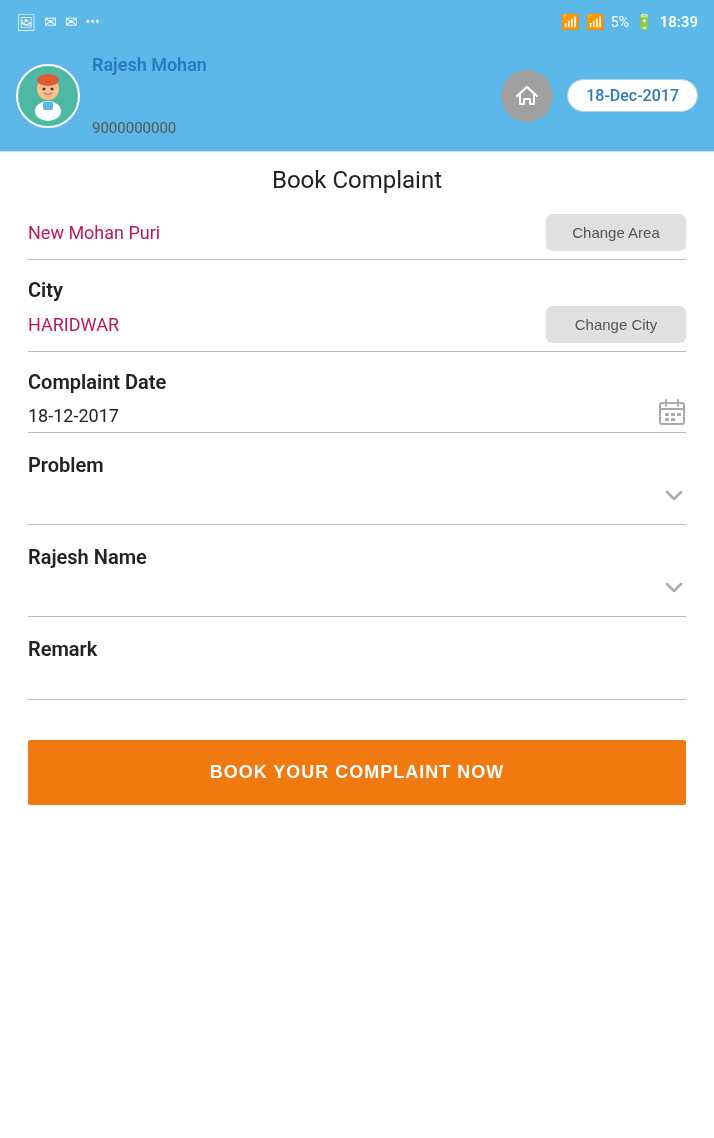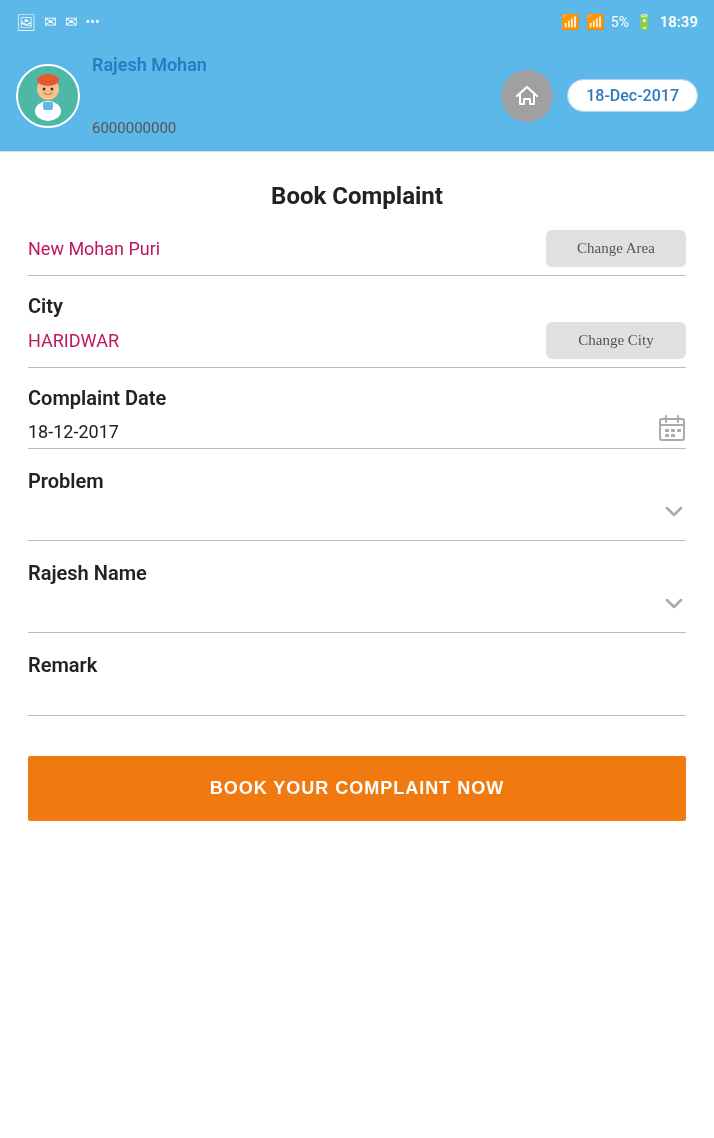--- a/index.html
+++ b/index.html
@@ -103,23 +103,23 @@
       font-weight: 500;
     }
 
     
     .content {
       padding: 10px 28px 20px;
     }
     .page-title {
       text-align: center;
       font-size: 24px;
-      font-weight: 700;
+      font-weight: 400;
       color: #222;
-      margin: 20px 0 20px;
+      margin: 4px 0 20px;
     }
 
     
     .field-row {
       display: flex;
       align-items: center;
       justify-content: space-between;
       margin-bottom: 6px;
     }
     .field-value {
@@ -129,21 +129,20 @@
     }
     .change-btn {
       background: #e0e0e0;
       border: none;
       border-radius: 6px;
       padding: 10px 22px;
       font-size: 15px;
       color: #555;
       cursor: pointer;
       min-width: 140px;
-      font-family: Liberation Serif, serif;
     }
     .section-label {
       font-size: 20px;
       font-weight: 600;
       color: #222;
       margin-top: 14px;
       margin-bottom: 4px;
     }
     .divider {
       border: none;
@@ -249,21 +248,21 @@
         <rect x="22" y="33" width="10" height="8" rx="2" fill="#5bb8e8"></rect>
 
         <circle cx="23" cy="20" r="1.5" fill="#333"></circle>
         <circle cx="31" cy="20" r="1.5" fill="#333"></circle>
 
         <path d="M23 24 Q27 27 31 24" stroke="#c0834a" stroke-width="1.2" fill="none" stroke-linecap="round"></path>
       </svg>
     </div>
     <div class="user-info">
       <span class="user-name">Rajesh Mohan</span>
-      <span class="user-phone">6000000000</span>
+      <span class="user-phone">9000000000</span>
     </div>
   </div>
   <div class="header-right">
     <div class="home-btn">
       <svg width="26" height="26" viewBox="0 0 26 26" fill="none" xmlns="http://www.w3.org/2000/svg">
         <path d="M3 13L13 4L23 13" stroke="white" stroke-width="2.2" stroke-linecap="round" stroke-linejoin="round"></path>
         <path d="M6 11V21H10V16H16V21H20V11" stroke="white" stroke-width="2" stroke-linecap="round" stroke-linejoin="round"></path>
       </svg>
     </div>
     <div class="date-badge">18-Dec-2017</div>

